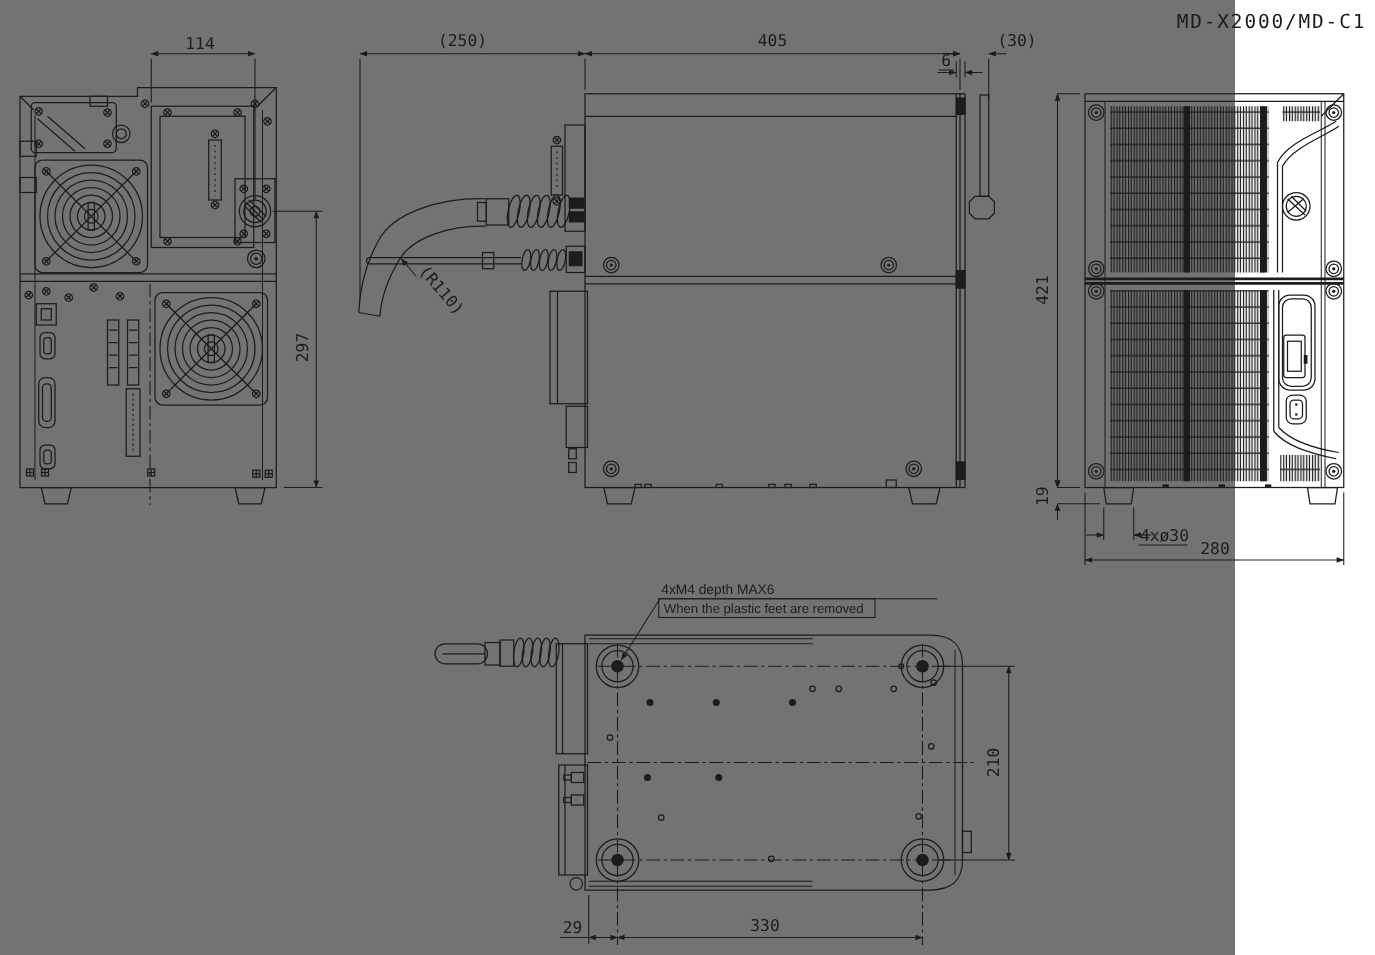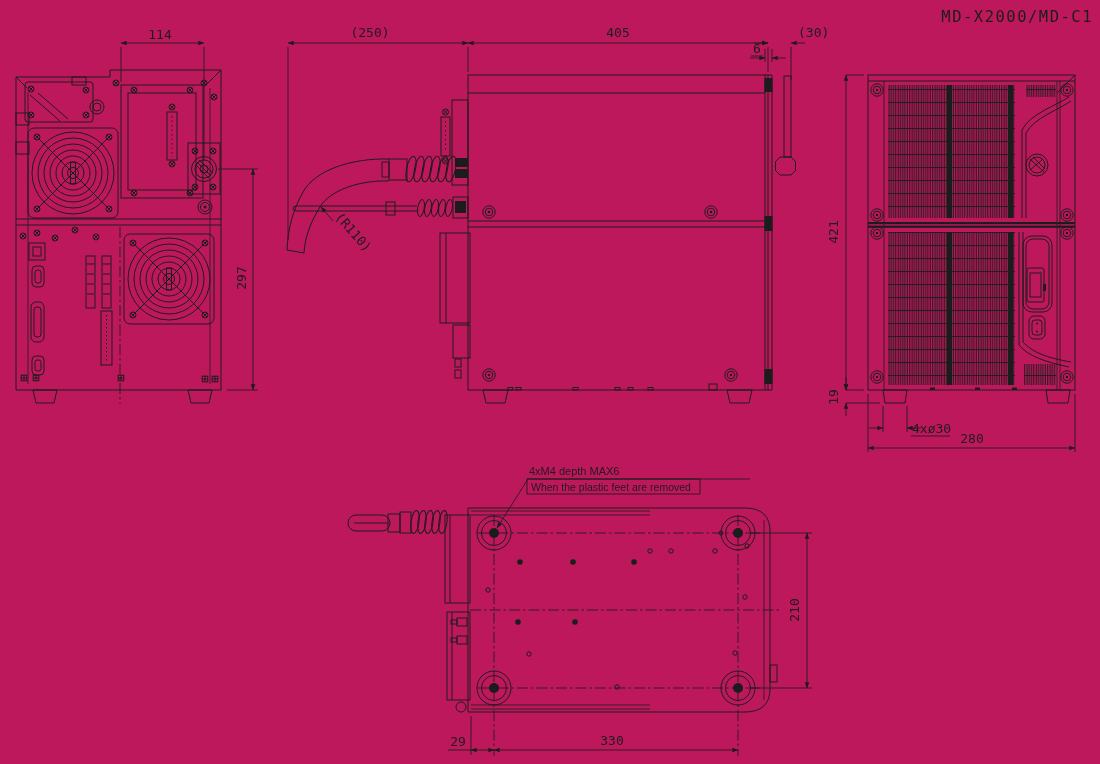--- a/index.html
+++ b/index.html
@@ -1,17 +1,17 @@
 <!DOCTYPE html>
 <html><head>
 <meta charset="utf-8">
 <style>
   html,body{margin:0;padding:0;background:#ffffff;}
   body{width:1100px;height:764px;overflow:hidden;}
-  #canvas{position:relative;width:1100px;height:764px;background:#be185d;}
+  #canvas{position:relative;width:988px;height:764px;background:#737373;}
   svg line,svg path,svg rect,svg circle,svg ellipse,svg polygon,svg polyline{
     stroke:#1c1c1c;stroke-width:1;fill:none;stroke-linecap:butt;}
   svg .fill{fill:#1c1c1c;stroke:none;}
   svg .thin{stroke-width:0.8;}
   svg .dim{stroke-width:0.85;}
   svg .cl{stroke-dasharray:11 3 2.5 3;stroke-width:0.85;}
   svg .vent{fill:url(#vents);stroke:none;}
   svg text{fill:#1c1c1c;stroke:none;font-family:"DejaVu Sans Mono",monospace;font-size:13px;}
   svg text.title{font-size:15.5px;letter-spacing:1.5px;}
   svg text.note{font-family:"Liberation Sans",sans-serif;font-size:11px;}

